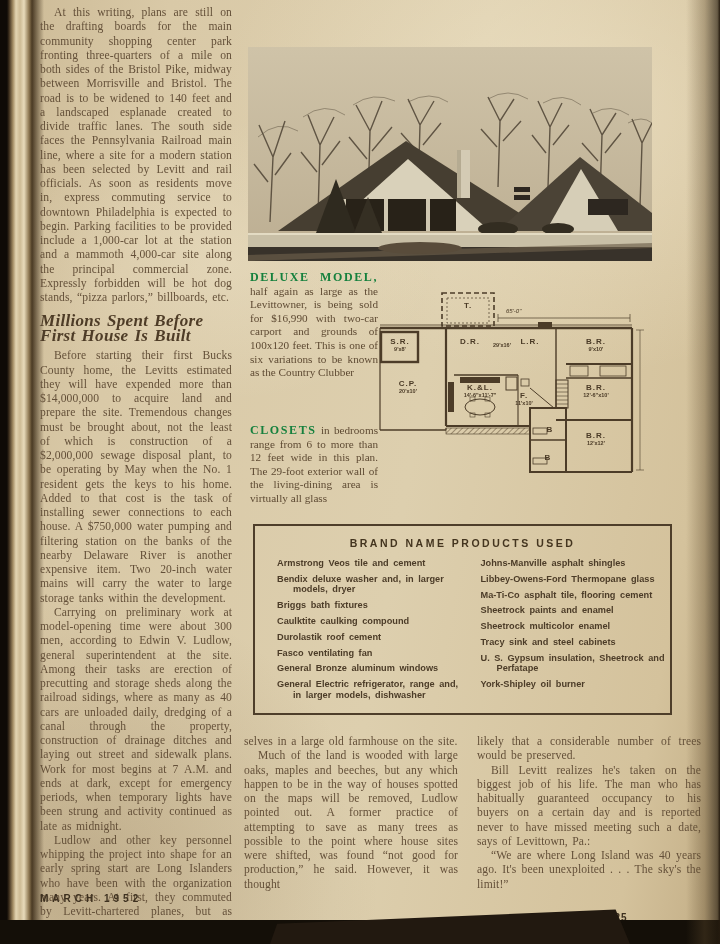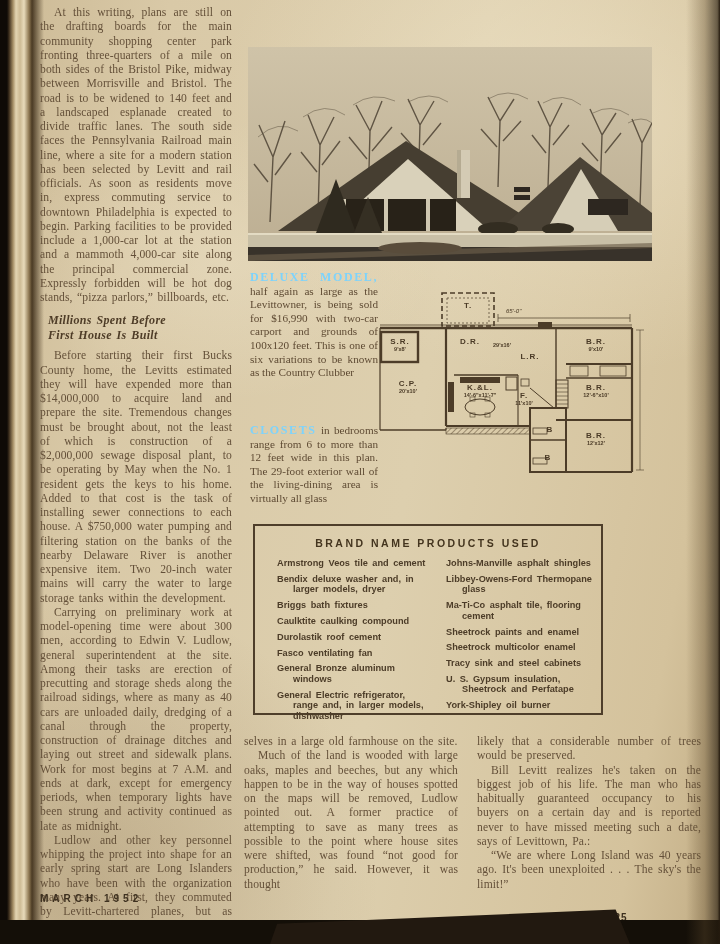--- a/index.html
+++ b/index.html
@@ -25,47 +25,47 @@
     background:#221910;clip-path:polygon(2% 58%, 96% 28%, 100% 100%, 0 100%);}
   #tableedge-hl{position:absolute;left:276px;top:900px;width:340px;height:40px;
     background:linear-gradient(to bottom,#cdb98d 0 3px,rgba(0,0,0,0) 3px);
     clip-path:polygon(2% 52%, 97% 22%, 98% 36%, 3% 66%);}
   
   .col{position:absolute;text-align:justify;color:#645039;
        font-size:11.6px;line-height:14.25px;letter-spacing:.1px;word-spacing:1.5px;}
   .col p{margin:0;}
   .col p.ind{text-indent:14px;}
   #colLeft{left:40px;top:6px;width:192px;}
-  #colLeft h3{margin:8px 8px 6px;font-size:12px;line-height:15px;font-weight:bold;
+  #colLeft h3{margin:8px 0 6px;font-size:17px;line-height:15px;font-weight:bold;
       font-style:italic;color:#4e3c27;letter-spacing:.3px;}
   #marchline{position:absolute;left:40px;top:893px;font-family:"Liberation Sans",sans-serif;
       font-weight:bold;font-size:10px;letter-spacing:4px;color:#3e3120;}
   #pagenum{position:absolute;left:608px;top:912px;font-family:"Liberation Sans",sans-serif;
       font-weight:bold;font-size:10px;letter-spacing:1px;color:#3c2f1e;}
   
   #photo{position:absolute;left:248px;top:47px;width:404px;height:214px;background:#b9ac92;}
   #photo svg{display:block;}
   
   .caption{position:absolute;width:128px;text-align:justify;color:#5e4a33;
       font-size:11.2px;line-height:13.6px;}
   #capDeluxe{left:250px;top:271px;}
   #capClosets{left:250px;top:424px;font-family:Liberation Serif, serif;}
-  .capTitle{font-weight:bold;letter-spacing:1.6px;font-size:12px;color:#7dd3fc;}
+  .capTitle{font-weight:bold;letter-spacing:1.6px;font-size:12px;color:#15803d;}
   
   #plan{position:absolute;left:378px;top:280px;width:292px;height:206px;}
   #plan svg{position:absolute;left:0;top:0;}
   .fpl{position:absolute;transform:translate(-50%,0);text-align:center;color:#4a3a26;
       font-family:"Liberation Sans",sans-serif;font-weight:bold;white-space:nowrap;}
   .fpl .ab{font-size:8px;letter-spacing:1px;display:block;line-height:8px;}
   .fpl .sz{font-size:5.5px;letter-spacing:0;display:block;line-height:6px;font-weight:bold;}
   .fpl.inline .ab{display:inline;}
   #fpDim{position:absolute;left:128px;top:28px;font-size:6px;font-style:italic;
       font-family:"Liberation Sans",sans-serif;color:#4a3a26;}
   
-  #brandbox{position:absolute;left:253px;top:524px;width:350px;height:191px;
+  #brandbox{position:absolute;left:253px;top:524px;width:419px;height:191px;
       border:2px solid #4e3e2a;box-sizing:border-box;}
   #brandTitle{text-align:center;margin-top:11px;font-family:"Liberation Sans",sans-serif;
       font-weight:bold;font-size:10.5px;letter-spacing:2.5px;color:#44351f;}
   #brandCols{display:flex;gap:16px;padding:9px 2px 0 22px;}
   .bcol{flex:1;font-family:"Liberation Sans",sans-serif;font-weight:bold;
       font-size:9.2px;line-height:10.6px;color:#4c3c28;word-spacing:2px;}
   .bitem{margin-bottom:5.2px;padding-left:16px;text-indent:-16px;}
   #colBotMid{left:244px;top:735px;width:214px;}
   #colBotRight{left:477px;top:735px;width:224px;}
 </style>
@@ -229,21 +229,21 @@
     <div class="fpl" style="left:22px;top:58px;">
         <span class="ab">S.R.</span>
         <span class="sz">9'x8'</span>
       </div>
     <div class="fpl" style="left:92px;top:58px;">
         <span class="ab">D.R.</span>
       </div>
     <div class="fpl" style="left:124px;top:62px;">
         <span class="sz">29'x16'</span>
       </div>
-    <div class="fpl" style="left:152px;top:58px;margin-top:15px;">
+    <div class="fpl" style="left:152px;top:58px;">
         <span class="ab">L.R.</span>
       </div>
     <div class="fpl" style="left:30px;top:100px;">
         <span class="ab">C.P.</span>
         <span class="sz">20'x10'</span>
       </div>
     <div class="fpl" style="left:102px;top:104px;">
         <span class="ab">K.&amp;L.</span>
         <span class="sz">14'-6"x11'-7"</span>
       </div>

